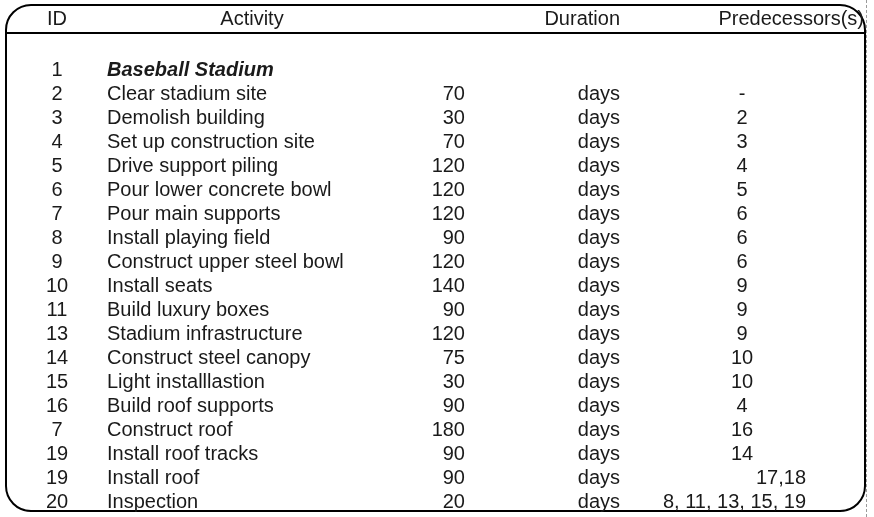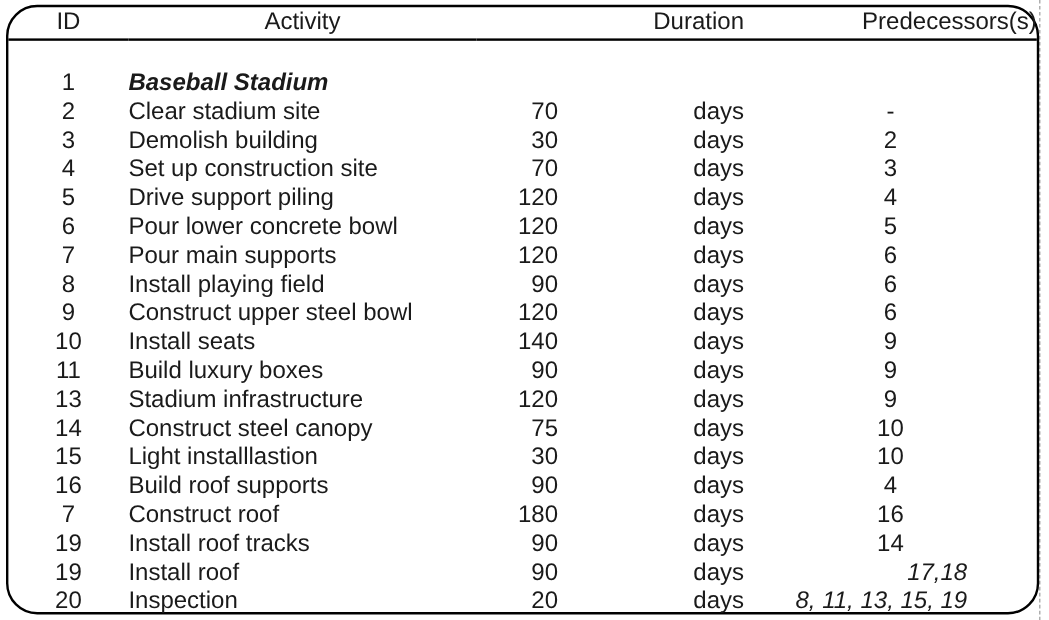--- a/index.html
+++ b/index.html
@@ -74,21 +74,21 @@
     white-space: nowrap;
     vertical-align: middle;
     font-size: 20px;
   }
 
   td.c-id    { text-align: center; }
   td.c-act   { text-align: left; padding-left: 49px; }
   td.c-dur   { text-align: right; padding-right: 8px; }
   td.c-unit  { text-align: right; padding-left: 35px; margin-left: 35px; }
   td.c-pred  { text-align: center; }
-  td.c-pred.align-right { text-align: right; padding-right: 58px; font-style: italic; }
+  td.c-pred.align-right { text-align: right; padding-right: 58px; }
 
   td.c-act.title {
     font-weight: bold;
     font-style: italic;
     margin-left: 28px;
   }
 
   .spacer-row td { height: 3px; padding: 0; }
 </style>
 </head>

